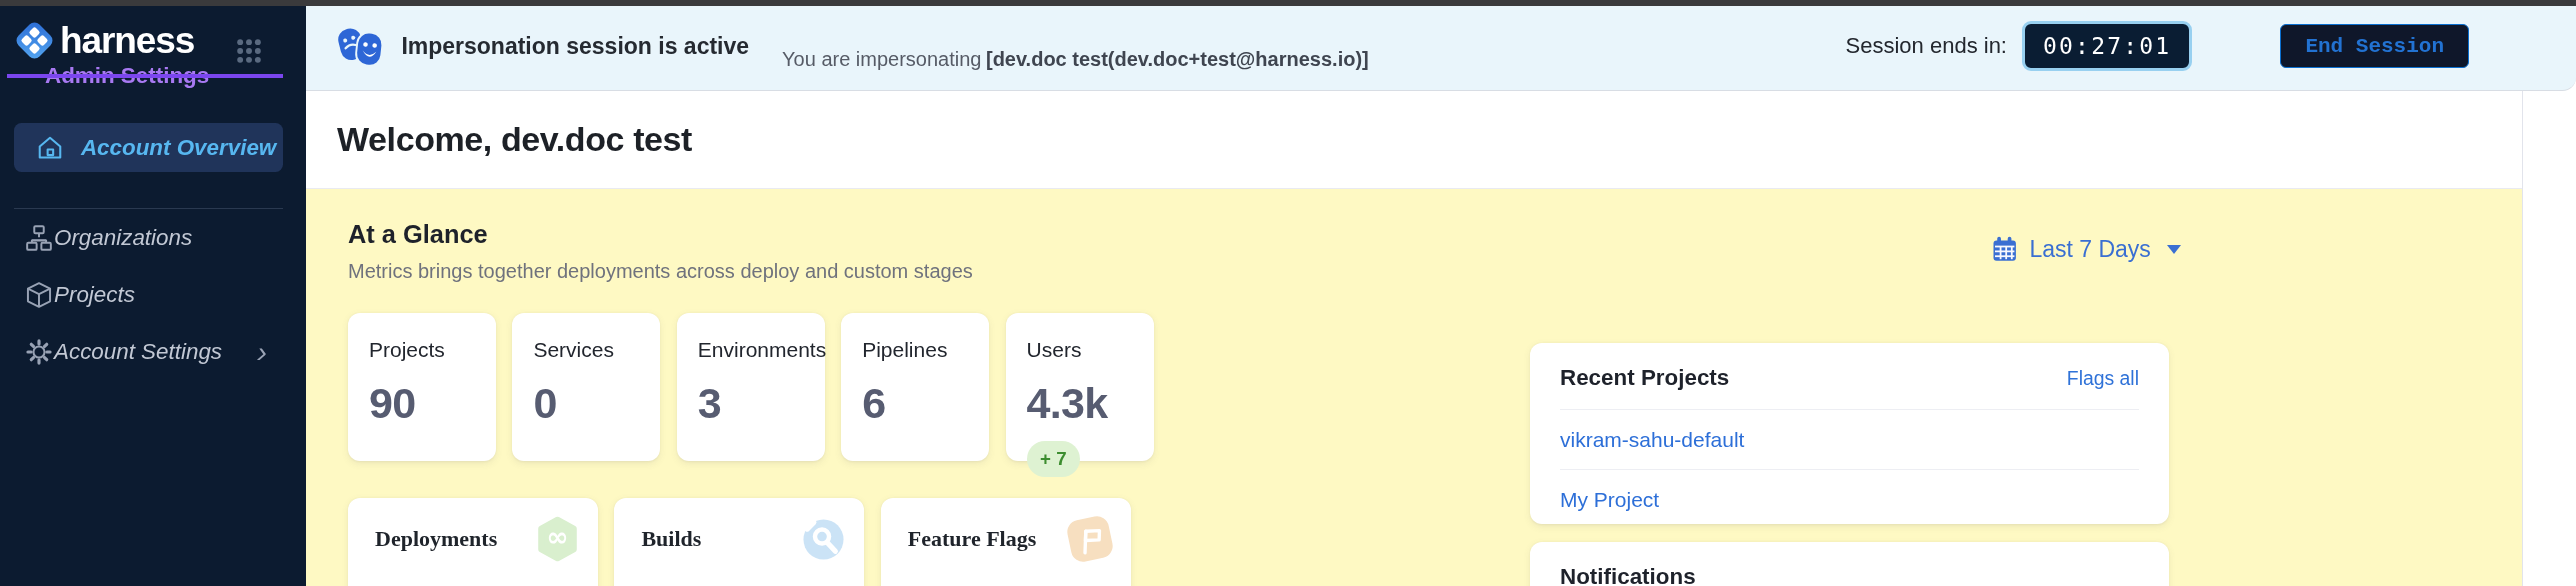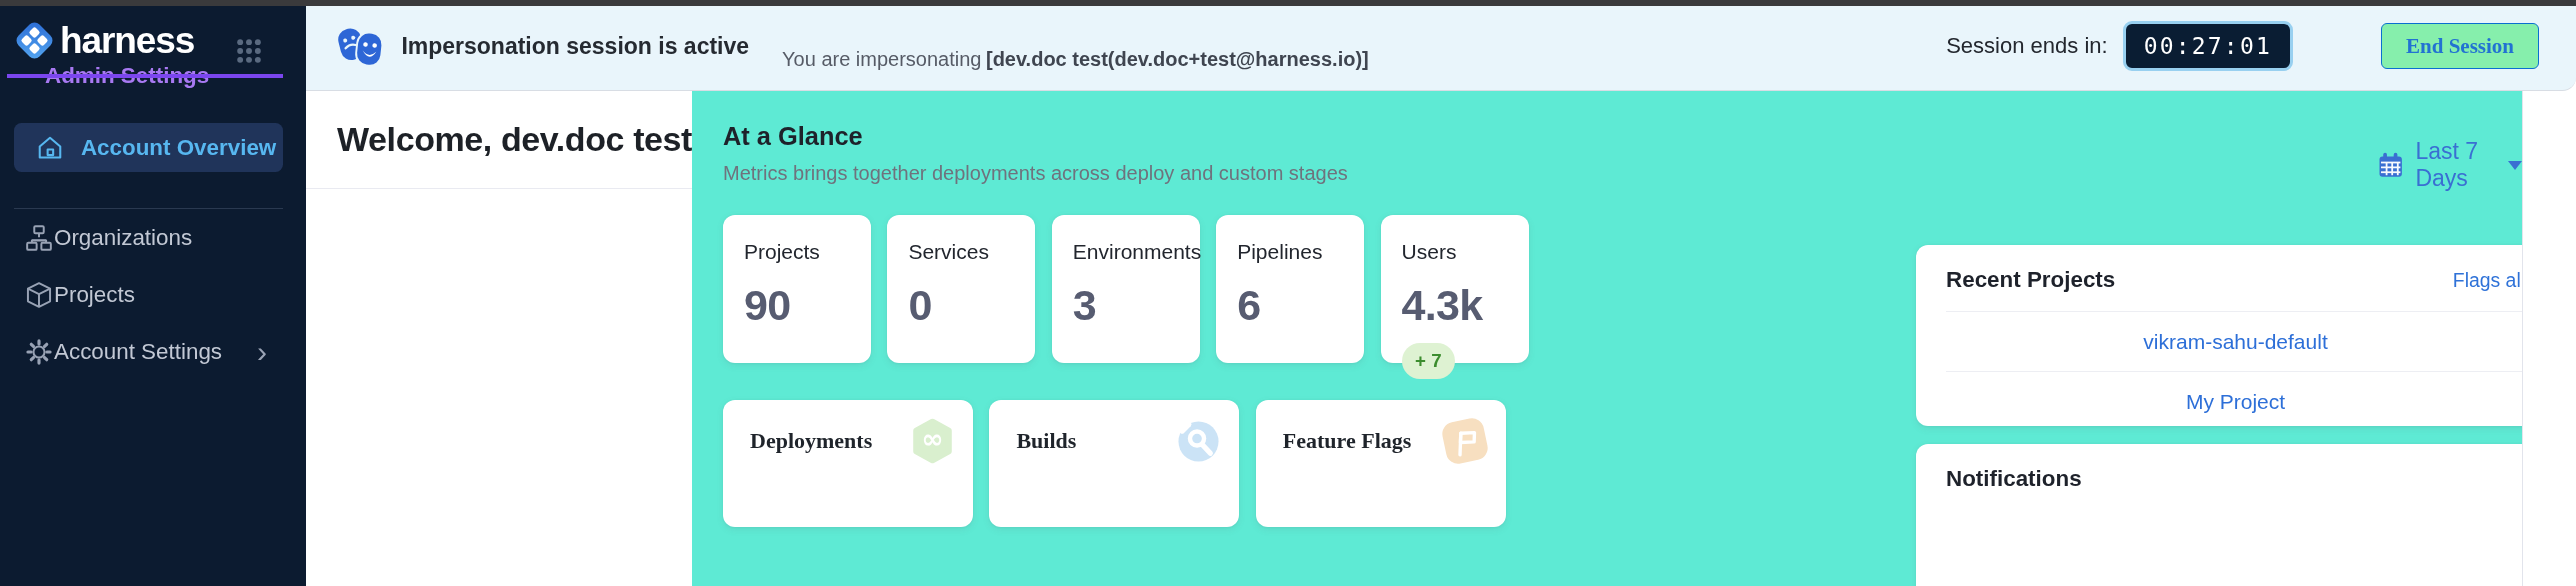--- a/index.html
+++ b/index.html
@@ -8,21 +8,21 @@
   .top-strip { height:6px; background:#3a3a3c; }
   .app { display:flex; height:580px; }
 
   
   .sidebar { width:306px; flex:none; background:#0c1b30; position:relative; }
   .logo-row { display:flex; align-items:center; padding:12px 0 0 12px; }
   .logo-text { color:#fff; font-size:37px; font-weight:700; letter-spacing:-1.1px; margin-left:3px; }
   .apps-grid { position:absolute; top:31px; right:43px; }
   .admin-label { color:#a879f2; font-size:22.4px; font-weight:600; margin:0 0 0 45px; }
   .purple-line { position:absolute; left:6.7px; width:276px; top:68px; height:3.7px; background:#7b46ee; }
-  .nav { margin-top:34px; }
+  .nav { margin-top:34px;font-style:italic; }
   .nav-active { margin:0 23px 0 13.5px; height:49px; border-radius:7.5px; background:#20345a;
                 display:flex; align-items:center; gap:16.4px; padding-left:21px;
                 color:#57b7f0; font-size:22.4px; font-weight:600; cursor:pointer; }
   .side-divider { margin:36px 23px 0 13.5px; border:none; border-top:1.5px solid #2a3950; }
   .nav-item { height:57px; display:flex; align-items:center; padding:0 39px 0 24px;
               color:#c2c8d4; font-size:22.4px; cursor:pointer; }
   .nav-item:first-of-type { margin-top:12px; }
   .nav-item .chev { margin-left:auto; color:#9aa3b5; font-size:30px; line-height:1; font-weight:400; }
   .nav-icon { flex:none; display:flex; }
 
@@ -33,33 +33,33 @@
             border-bottom-right-radius:13.5px; display:flex; align-items:center;
             padding:0 0 4px 30px; position:relative; z-index:2; }
   .banner-title { margin-left:16.4px; font-size:23px; font-weight:700; color:#252a31; white-space:nowrap; }
   .banner-msg { margin-left:33px; font-size:20px; color:#565b66; white-space:nowrap;margin-top:26px; }
   .banner-msg b { color:#3f4550; font-weight:700; margin-left:4.5px; }
   .banner-spacer { flex:1; }
   .session-label { font-size:22px; color:#23272e; white-space:nowrap; }
   .timer { margin-left:15px; background:#0a1d33; border:3px solid #98d0f0; border-radius:9px;
            color:#fff; font-family:"DejaVu Sans Mono", monospace; font-size:23px;
            letter-spacing:2.2px; padding:9px 18px; }
-  .end-btn { margin-left:88px; margin-right:37px; background:#86efac; border:1.5px solid #0a6fd0;
+  .end-btn { margin-left:88px; margin-right:107px; background:#0f172a; border:1.5px solid #0a6fd0;
              border-radius:6px; color:#2272d2; font-size:21px; font-weight:700;
-             padding:9.7px 24px; cursor:pointer; font-family:Liberation Serif, serif; white-space:nowrap; }
+             padding:9.7px 24px; cursor:pointer; font-family:Liberation Mono, monospace; white-space:nowrap; }
 
   .body-row { flex:1; display:flex; min-height:0; }
-  .main { width:2217px; flex:none; display:flex; flex-direction:row; border-right:1.5px solid #e2e4ec; }
+  .main { width:2217px; flex:none; display:flex; flex-direction:column; border-right:1.5px solid #e2e4ec; }
   .gutter { flex:1; background:#fff; }
 
   .welcome-band { height:98px; flex:none; background:#fff; border-bottom:1.5px solid #e9eaf1;
                   display:flex; align-items:center; padding-left:31px; }
   .welcome-band h1 { font-size:34px; font-weight:800; color:#1d2127; letter-spacing:-0.4px; }
 
-  .dashboard { flex:1; background:#5eead4; position:relative; overflow:hidden; padding:31px 0 0 31px; }
+  .dashboard { flex:1; background:#fef9c3; position:relative; overflow:hidden; padding:31px 0 0 42px; }
   .glance-title { font-size:25.4px; font-weight:700; color:#1e222a; }
   .glance-sub { margin-top:11px; font-size:20px; color:#6f727d; }
   .range-sel { position:absolute; top:47px; left:1686px; display:flex; align-items:center; gap:12px;
                color:#3a6fd2; font-size:23px; cursor:pointer; }
   .caret-down { width:0; height:0; border-left:7.5px solid transparent; border-right:7.5px solid transparent;
                 border-top:9px solid #3a6fd2; margin-left:4.5px; }
 
   .metric-cards { display:flex; gap:16.4px; margin-top:30px; }
   .mcard { width:148px; height:148px; background:#fff; border-radius:12px; padding:25.4px 0 0 21px;
            box-shadow:0 0.7px 2.2px rgba(40,41,61,.05), 0 2.2px 7.5px rgba(96,97,112,.10); cursor:pointer; }
@@ -73,21 +73,21 @@
              box-shadow:0 0.7px 2.2px rgba(40,41,61,.05), 0 2.2px 7.5px rgba(96,97,112,.10);
              display:flex; align-items:center; justify-content:space-between;
              padding:0 19.4px 45px 27px; cursor:pointer; }
   .modcard .mtitle { font-size:22px; font-weight:700; color:#1f242b;font-family:Liberation Serif, serif; }
   .icon-ff-wrap { width:42px; height:42px; border-radius:12px; background:#f7dfc0;
                   transform:rotate(-12deg); display:flex; align-items:center; justify-content:center; }
 
   .right-col { position:absolute; top:154px; left:1224px; width:639px; }
   .panel { background:#fff; border-radius:12px;
            box-shadow:0 0.7px 2.2px rgba(40,41,61,.05), 0 2.2px 7.5px rgba(96,97,112,.10); }
-  .recent { height:181px; padding:22.4px 30px 0;text-align:center; }
+  .recent { height:181px; padding:22.4px 30px 0; }
   .recent-head { display:flex; align-items:center; justify-content:space-between; }
   .recent-title { font-size:22.4px; font-weight:700; color:#1e222b; }
   .view-all { font-size:19.4px; color:#2f72d8; cursor:pointer; text-decoration:none; }
   .recent hr { border:none; border-top:1.5px solid #edeef3; margin-top:18px; }
   .proj-link { display:block; font-size:21px; color:#2d6fd8; padding:18px 0 16.4px; cursor:pointer; text-decoration:none; }
   .proj-link + hr { margin-top:0; }
   .notifs { margin-top:18px; height:224px; padding:22.4px 30px; }
   .notif-title { font-size:22.4px; font-weight:700; color:#1e222b; }
 </style>
 </head>

